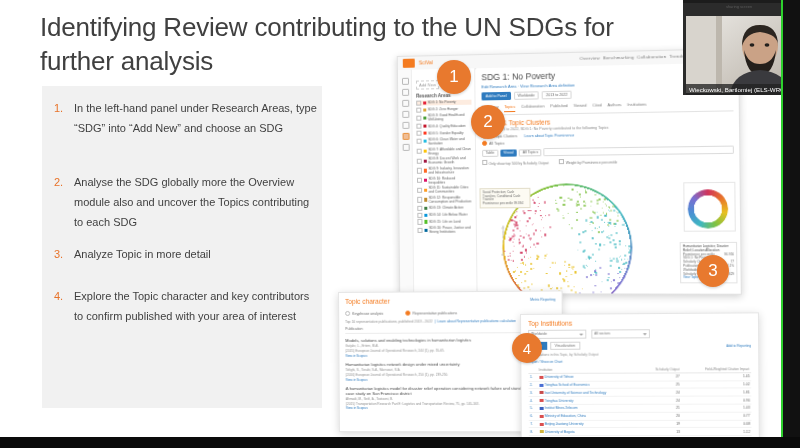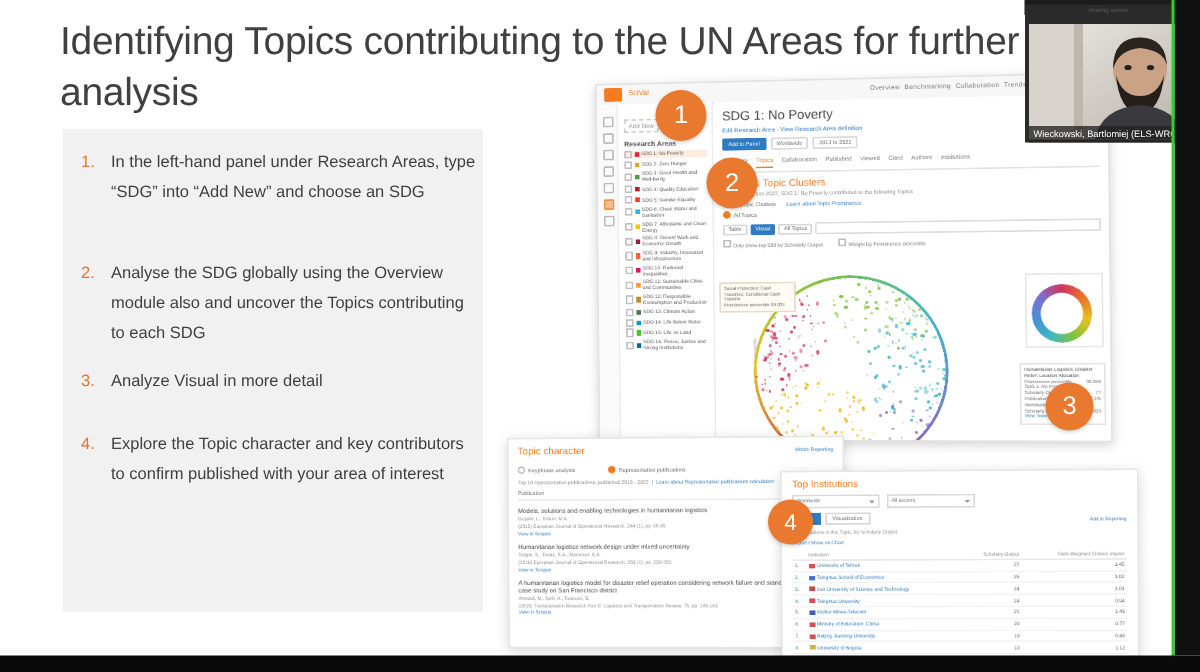--- a/index.html
+++ b/index.html
@@ -197,34 +197,34 @@
   #bottom-bar{position:absolute;left:0;top:437px;width:800px;height:11px;background:#0a0a0a;}
   #right-dark{position:absolute;left:783px;top:0;width:17px;height:437px;background:#111;}
   #green-line{position:absolute;left:781px;top:0;width:1.6px;height:448px;background:#2dd02d;}
   #right-dark-top{position:absolute;left:683px;top:0;width:117px;height:10px;background:#1c1c1c;}
 </style>
 </head>
 <body>
 
 <div id="slide">
 
-  <div id="title">Identifying Topics contributing to the UN Areas for further analysis</div>
+  <div id="title">Identifying Review contributing to the UN SDGs for further analysis</div>
 
   <div id="steps-box">
     <div class="step" id="step1">
       <div class="step-num">1.</div>
       <div class="step-text">In the left-hand panel under Research Areas, type “SDG” into “Add New” and choose an SDG</div>
     </div>
     <div class="step" id="step2">
       <div class="step-num">2.</div>
-      <div class="step-text">Analyse the SDG globally using the Overview module also and uncover the Topics contributing to each SDG</div>
+      <div class="step-text">Analyse the SDG globally more the Overview module also and uncover the Topics contributing to each SDG</div>
     </div>
     <div class="step" id="step3">
       <div class="step-num">3.</div>
-      <div class="step-text">Analyze Visual in more detail</div>
+      <div class="step-text">Analyze Topic in more detail</div>
     </div>
     <div class="step" id="step4">
       <div class="step-num">4.</div>
       <div class="step-text">Explore the Topic character and key contributors to confirm published with your area of interest</div>
     </div>
   </div>
 
   <div id="app-shot">
     <div id="app-topbar">
       <div id="app-logo"></div>

